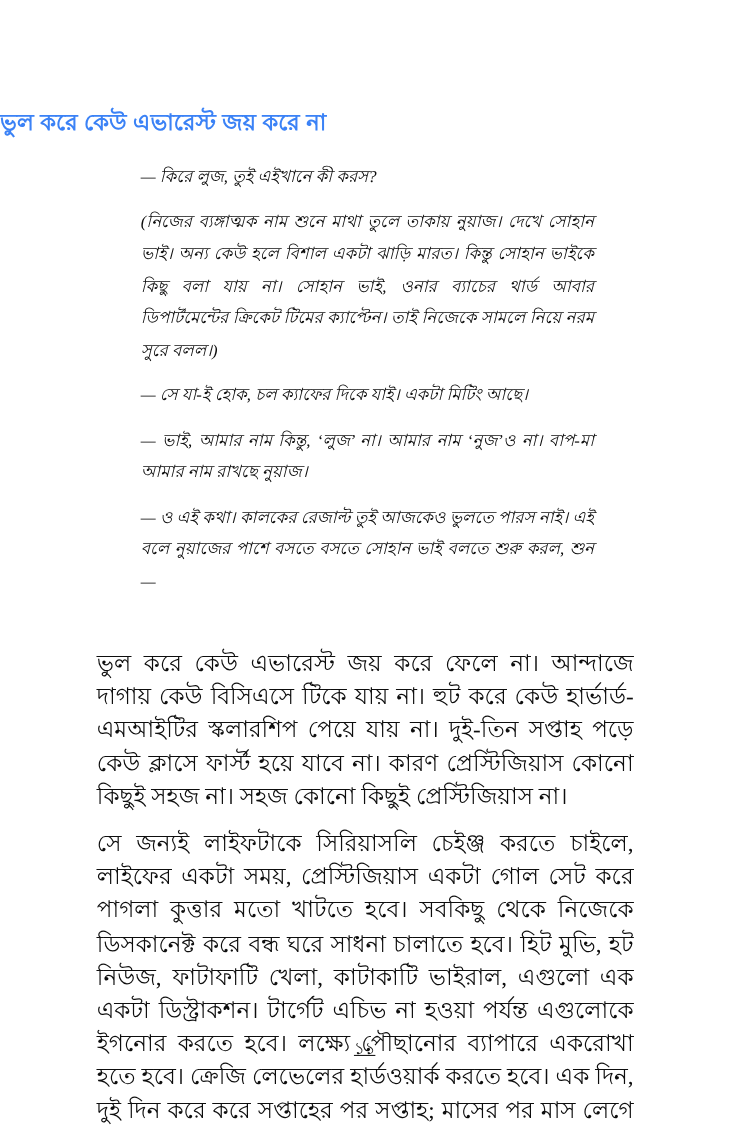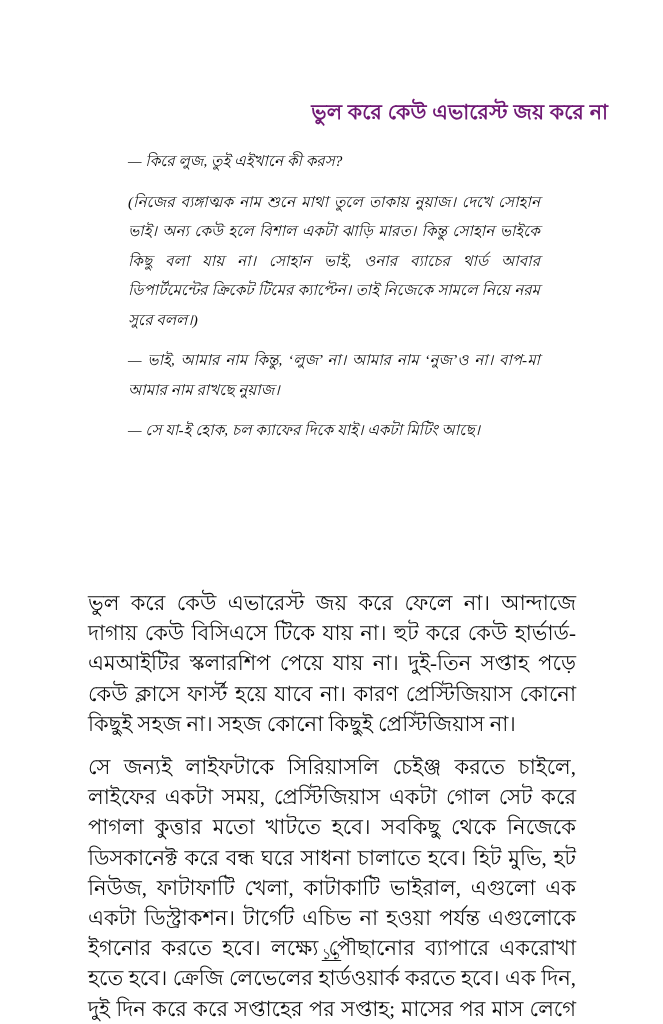--- a/index.html
+++ b/index.html
@@ -24,27 +24,27 @@
     box-sizing: border-box;
     background: #ffffff;
   }
 
   
   .chapter-title {
     position: absolute;
     top: 84px;
     left: 0;
     width: 608px;
-    text-align: right;
+    text-align: left;
     font-family: "Liberation Sans", "DejaVu Sans", sans-serif;
     font-weight: bold;
     font-size: 20.5px;
     line-height: 28px;
     letter-spacing: 0.1px;
-    color: #701a75;
+    color: #3b82f6;
   }
 
   
   .dialogue-block {
     position: absolute;
     top: 146px;
     left: 128px;
     width: 412px;
     font-family: "Liberation Serif", "DejaVu Serif", serif;
     font-size: 15.2px;
@@ -103,22 +103,23 @@
 </head>
 <body>
 
 <div class="page">
 
   <h1 class="chapter-title">ভুল করে কেউ এভারেস্ট জয় করে না</h1>
 
   <section class="dialogue-block">
     <p>— কিরে লুজ, তুই এইখানে কী করস?</p>
     <p>(নিজের ব্যঙ্গাত্মক নাম শুনে মাথা তুলে তাকায় নুয়াজ। দেখে সোহান ভাই। অন্য কেউ হলে বিশাল একটা ঝাড়ি মারত। কিন্তু সোহান ভাইকে কিছু বলা যায় না। সোহান ভাই, ওনার ব্যাচের থার্ড আবার ডিপার্টমেন্টের ক্রিকেট টিমের ক্যাপ্টেন। তাই নিজেকে সামলে নিয়ে নরম সুরে বলল।)</p>
+    <p>— সে যা-ই হোক, চল ক্যাফের দিকে যাই। একটা মিটিং আছে।</p>
     <p>— ভাই, আমার নাম কিন্তু, ‘লুজ’ না। আমার নাম ‘নুজ’ও না। বাপ-মা আমার নাম রাখছে নুয়াজ।</p>
-    <p>— সে যা-ই হোক, চল ক্যাফের দিকে যাই। একটা মিটিং আছে।</p>
+    <p>— ও এই কথা। কালকের রেজাল্ট তুই আজকেও ভুলতে পারস নাই। এই বলে নুয়াজের পাশে বসতে বসতে সোহান ভাই বলতে শুরু করল, শুন—</p>
   </section>
 
   <section class="body-block">
     <p>ভুল করে কেউ এভারেস্ট জয় করে ফেলে না। আন্দাজে দাগায় কেউ বিসিএসে টিকে যায় না। হুট করে কেউ হার্ভার্ড-এমআইটির স্কলারশিপ পেয়ে যায় না। দুই-তিন সপ্তাহ পড়ে কেউ ক্লাসে ফার্স্ট হয়ে যাবে না। কারণ প্রেস্টিজিয়াস কোনো কিছুই সহজ না। সহজ কোনো কিছুই প্রেস্টিজিয়াস না।</p>
     <p>সে জন্যই লাইফটাকে সিরিয়াসলি চেইঞ্জ করতে চাইলে, লাইফের একটা সময়, প্রেস্টিজিয়াস একটা গোল সেট করে পাগলা কুত্তার মতো খাটতে হবে। সবকিছু থেকে নিজেকে ডিসকানেক্ট করে বন্ধ ঘরে সাধনা চালাতে হবে। হিট মুভি, হট নিউজ, ফাটাফাটি খেলা, কাটাকাটি ভাইরাল, এগুলো এক একটা ডিস্ট্রাকশন। টার্গেট এচিভ না হওয়া পর্যন্ত এগুলোকে ইগনোর করতে হবে। লক্ষ্যে পৌছানোর ব্যাপারে একরোখা হতে হবে। ক্রেজি লেভেলের হার্ডওয়ার্ক করতে হবে। এক দিন, দুই দিন করে করে সপ্তাহের পর সপ্তাহ; মাসের পর মাস লেগে থাকলে একটু একটু করে চেইঞ্জ হতে শুরু হবে।</p>
   </section>
 
   <div class="folio">১১</div>
 
 </div>

